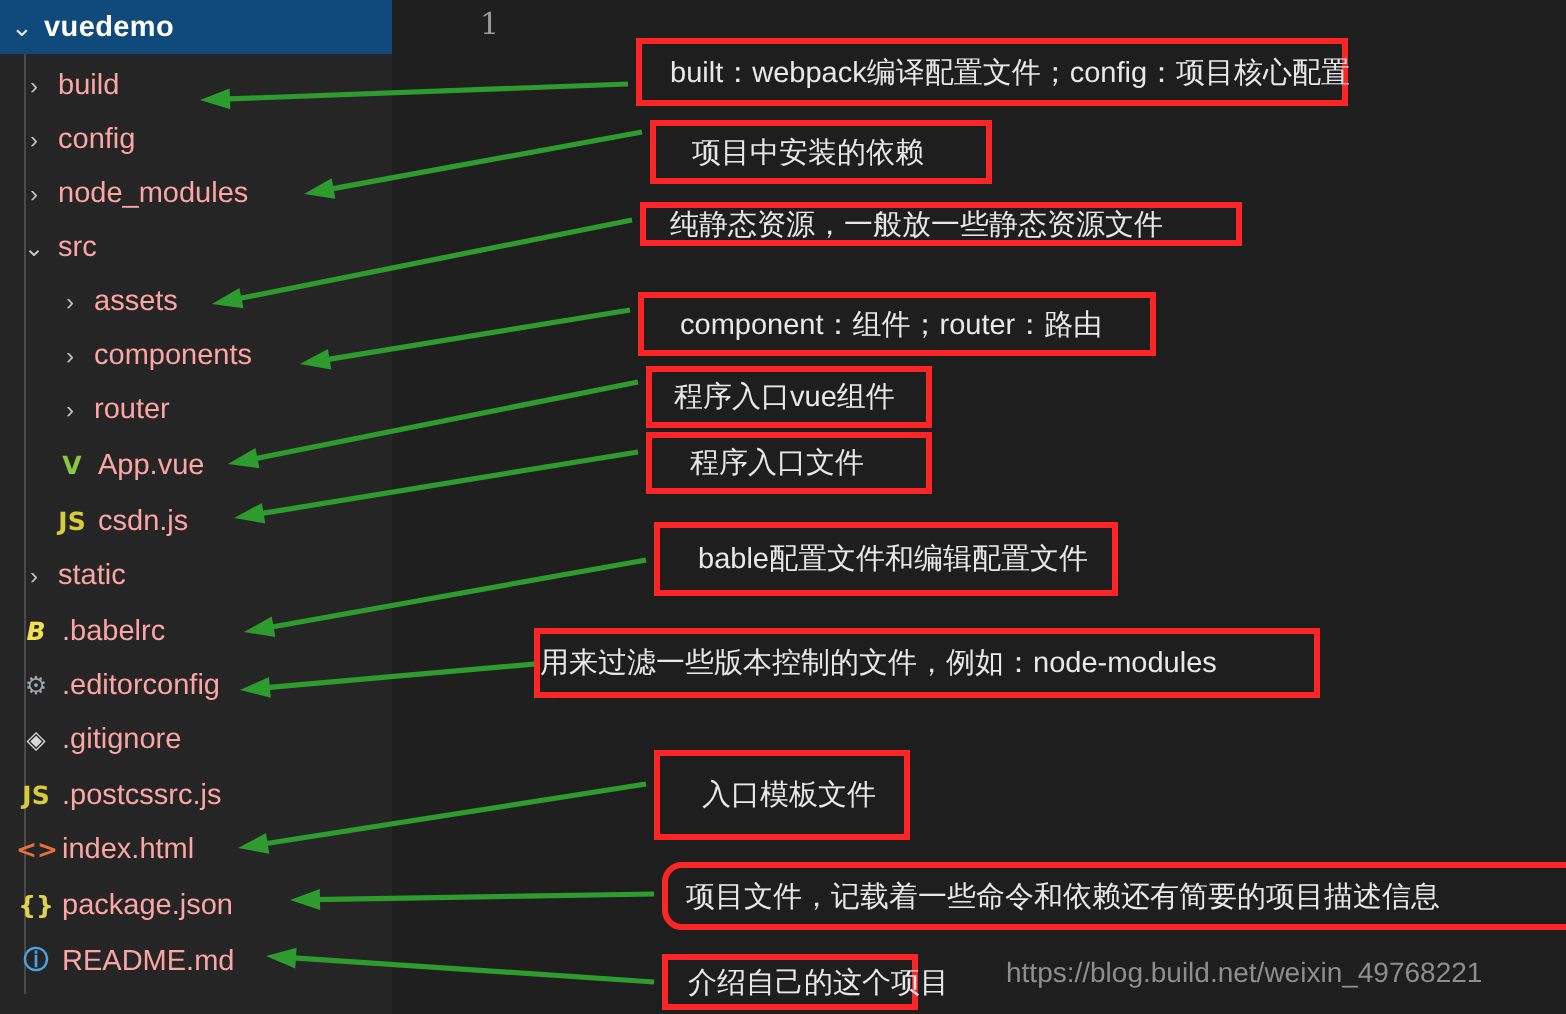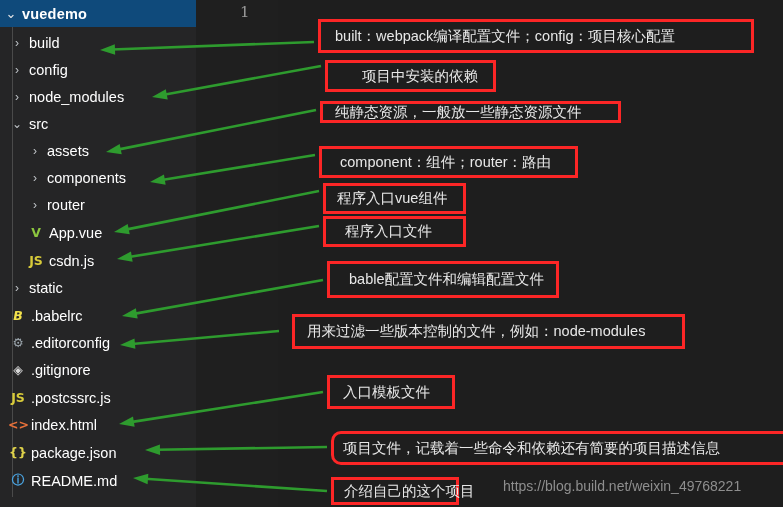--- a/index.html
+++ b/index.html
@@ -37,21 +37,21 @@
     color:#cfd2d6;font-size:14.5px;white-space:nowrap;
   }
   .row .chev{
     width:18px;text-align:center;color:#bfc3c7;font-size:12px;
     display:inline-block;flex:0 0 auto;
   }
   .row .ic{
     width:20px;text-align:center;flex:0 0 auto;
     font-size:12.5px;font-weight:bold;font-family:"DejaVu Sans",sans-serif;
   }
-  .row .nm{padding-left:3px;color:#ffffff;}
+  .row .nm{padding-left:3px;color:#fca5a5;}
   .ind0{padding-left:8px;}
   .ind1{padding-left:26px;}
 
   .ic-js{color:#d8cb3a;font-size:11.5px;font-family:"Liberation Sans",sans-serif;}
   .ic-vue{color:#8cc63f;font-size:14px;}
   .ic-babel{color:#f2e14c;font-style:italic;font-family:"DejaVu Serif",serif;font-size:14px;}
   .ic-gear{color:#9aa4ab;font-size:13px;}
   .ic-git{color:#d8d8d8;font-size:13px;}
   .ic-html{color:#e8713a;font-size:13px;}
   .ic-json{color:#e0d34a;font-size:13px;}
@@ -207,45 +207,45 @@
       <polygon points="120,345 134.4860924759159,338.50437649034274 135.39828651816717,348.8642945416248" fill="#2e9b2e"></polygon>
       <line x1="323" y1="392" x2="130.8550343166587" y2="422.1403867738575" stroke="#2e9b2e" stroke-width="2.6" stroke-linecap="butt"></line>
       <polygon points="119,424 133.0129604978283,416.53830193010305 134.62462529381847,426.81266500454063" fill="#2e9b2e"></polygon>
       <line x1="327" y1="447" x2="156.99837009424027" y2="449.80222466877626" stroke="#2e9b2e" stroke-width="2.6" stroke-linecap="butt"></line>
       <polygon points="145,450 159.91225997427006,444.5534871284662 160.08366526133062,454.95207454347445" fill="#2e9b2e"></polygon>
       <line x1="327" y1="491" x2="144.97314810836804" y2="478.80232435777725" stroke="#2e9b2e" stroke-width="2.6" stroke-linecap="butt"></line>
       <polygon points="133,478 148.31410902383018,473.81454126692876 147.6187612470899,484.1912696275144" fill="#2e9b2e"></polygon>
     </svg>
 
   <div id="callouts">
-      <div class="callout" style="left: 318px; top: 19px; width: 436px; height: 34px; padding-left: 14px; padding-right: 20px; border-color: rgb(252, 38, 38);">
+      <div class="callout" style="left: 318px; top: 19px; width: 356px; height: 34px; padding-left: 14px; padding-right: 20px; border-color: rgb(252, 38, 38);">
         <span>built：webpack编译配置文件；config：项目核心配置</span>
       </div>
-      <div class="callout" style="left: 325px; top: 60px; width: 171px; height: 32px; padding-left: 34px; padding-right: 6px; border-color: rgb(252, 38, 38);">
+      <div class="callout" style="left: 325px; top: 60px; width: 171px; height: 32px; padding-left: 18px; padding-right: 6px; border-color: rgb(252, 38, 38);">
         <span>项目中安装的依赖</span>
       </div>
       <div class="callout" style="left: 320px; top: 101px; width: 301px; height: 22px; padding-left: 12px; padding-right: 6px; border-color: rgb(252, 38, 38);">
         <span>纯静态资源，一般放一些静态资源文件</span>
       </div>
       <div class="callout" style="left: 319px; top: 146px; width: 259px; height: 32px; padding-left: 18px; padding-right: 6px; border-color: rgb(252, 38, 38);">
         <span>component：组件；router：路由</span>
       </div>
       <div class="callout" style="left: 323px; top: 183px; width: 143px; height: 31px; padding-left: 11px; padding-right: 6px; border-color: rgb(252, 38, 38);">
         <span>程序入口vue组件</span>
       </div>
       <div class="callout" style="left: 323px; top: 216px; width: 143px; height: 31px; padding-left: 19px; padding-right: 6px; border-color: rgb(252, 38, 38);">
         <span>程序入口文件</span>
       </div>
       <div class="callout" style="left: 327px; top: 261px; width: 232px; height: 37px; padding-left: 19px; padding-right: 6px; border-color: rgb(252, 38, 38);">
         <span>bable配置文件和编辑配置文件</span>
       </div>
-      <div class="callout" style="left: 292px; top: 314px; width: 393px; height: 35px; padding-left: 12px; padding-right: 6px; border-color: rgb(252, 38, 38);">
+      <div class="callout" style="left: 267px; top: 314px; width: 393px; height: 35px; padding-left: 0; padding-right: 6px; border-color: rgb(252, 38, 38);">
         <span>用来过滤一些版本控制的文件，例如：node-modules</span>
       </div>
-      <div class="callout" style="left: 327px; top: 375px; width: 128px; height: 34px; padding-left: 13px; padding-right: 6px; border-color: rgb(252, 38, 38);">
+      <div class="callout" style="left: 327px; top: 375px; width: 128px; height: 45px; padding-left: 13px; padding-right: 6px; border-color: rgb(252, 38, 38); text-align: center;">
         <span>入口模板文件</span>
       </div>
       <div class="callout" style="left: 331px; top: 431px; width: 526px; height: 34px; padding-left: 9px; padding-right: 6px; border-color: rgb(252, 38, 38); border-radius: 10px;">
         <span>项目文件，记载着一些命令和依赖还有简要的项目描述信息</span>
       </div>
       <div class="callout" style="left: 331px; top: 477px; width: 128px; height: 28px; padding-left: 10px; padding-right: 6px; border-color: rgb(252, 38, 38);">
         <span>介绍自己的这个项目</span>
       </div>
     </div>
 

